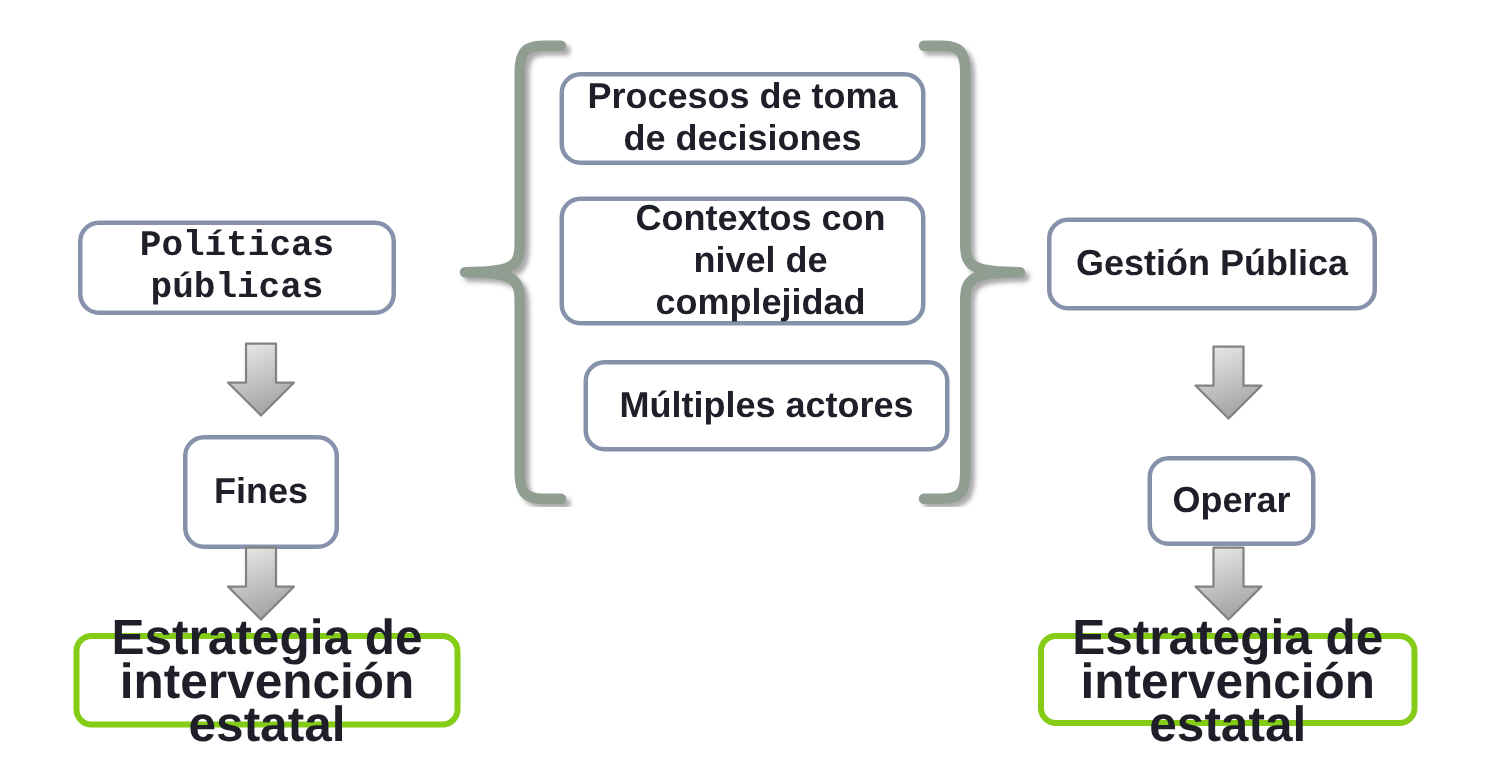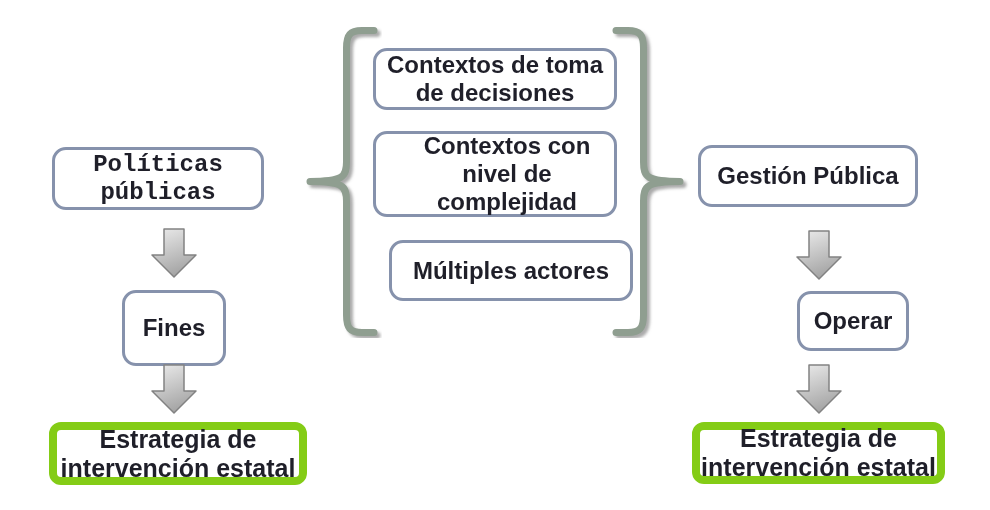--- a/index.html
+++ b/index.html
@@ -21,39 +21,39 @@
     justify-content: center;
     text-align: center;
     font-weight: bold;
     font-size: 24px;
     line-height: 28px;
     color: #1f1f29;
     white-space: pre-line;
     box-sizing: border-box;
   }
   .box.result {
-    border: 8px solid #84cc16;
+    border: 4px solid #84cc16;
     border-radius: 12px;
-    font-size: 25px;
+    font-size: 33px;
     line-height: 29px;
   }
   .arrow, .brace { position: absolute; }
   .arrow svg, .brace svg { display: block; }
 
   
   #box-politicas   { left: 52px;  top: 147px; width: 212px; height: 63px; font-family: Liberation Mono, monospace; }
   #box-fines       { left: 122px; top: 290px; width: 104px; height: 76px; }
   #box-estrategia-l{ left: 49px;  top: 422px; width: 258px; height: 63px; }
 
   #box-procesos    { left: 373px; top: 48px;  width: 244px; height: 62px; }
   #box-contextos   { left: 373px; top: 131px; width: 244px; height: 86px; padding-left: 24px; }
   #box-multiples   { left: 373px; top: 240px; width: 244px; height: 61px; margin-left: 16px; }
 
   #box-gestion     { left: 698px; top: 145px; width: 220px; height: 62px; }
-  #box-operar      { left: 765px; top: 291px; width: 112px; height: 60px; margin-left: 32px; }
+  #box-operar      { left: 765px; top: 304px; width: 112px; height: 60px; }
   #box-estrategia-r{ left: 692px; top: 422px; width: 253px; height: 62px; }
 
   #arrow-l1 { left: 151px; top: 228px; }
   #arrow-l2 { left: 151px; top: 364px; }
   #arrow-r1 { left: 796px; top: 230px; }
   #arrow-r2 { left: 796px; top: 364px; }
 
   #brace-left  { left: 300px; top: 26px; }
   #brace-right { left: 610px; top: 26px; }
 </style>
@@ -99,21 +99,21 @@
           <filter id="bsh1" x="-30%" y="-10%" width="160%" height="125%">
         <feDropShadow dx="3" dy="3" stdDeviation="1.5" flood-color="#8f8f8f" flood-opacity="0.75"></feDropShadow>
       </filter>
         </defs>
       <path d="M 74 4.5 L 62 4.5 C 50 4.5 46.5 9 46.5 22 L 46.5 136
                C 46.5 151 43 155.5 10 155.5 C 43 155.5 46.5 160 46.5 175
                L 46.5 289 C 46.5 302 50 306.5 62 306.5 L 74 306.5" fill="none" stroke="#8f9e90" stroke-width="7" stroke-linecap="round" stroke-linejoin="round" filter="url(#bsh1)"></path>
     </svg>
   </div>
 
-  <div class="box" id="box-procesos">Contextos de toma
+  <div class="box" id="box-procesos">Procesos de toma
 de decisiones</div>
   <div class="box" id="box-contextos">Contextos con
 nivel de
 complejidad</div>
   <div class="box" id="box-multiples">Múltiples actores</div>
 
   <div class="brace" id="brace-right">
     <svg width="82" height="312" viewBox="0 0 82 312">
       <defs>
           <filter id="bsh2" x="-30%" y="-10%" width="160%" height="125%">

